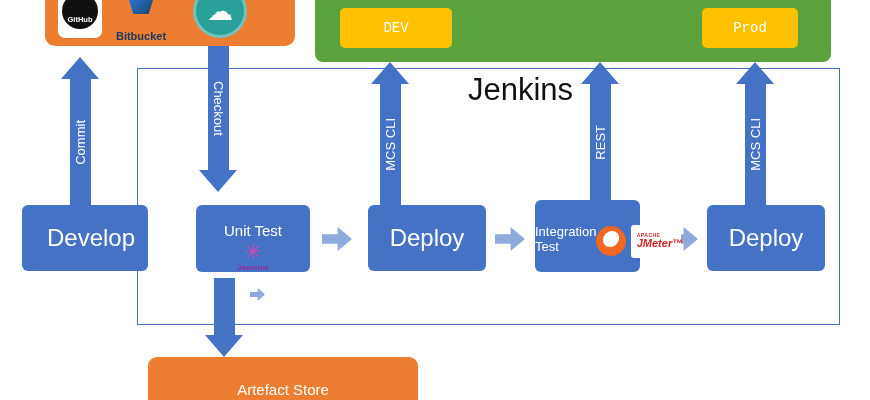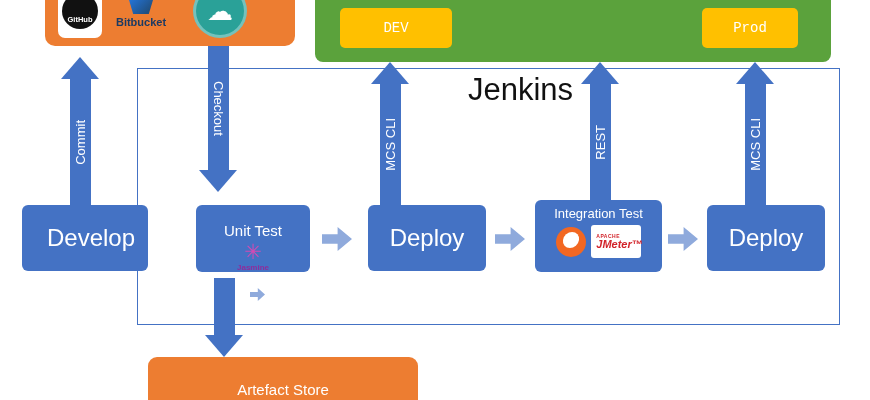--- a/index.html
+++ b/index.html
@@ -19,21 +19,21 @@
     background:var(--orange);border-radius:10px;}
   .gh-tile{position:absolute;left:13px;top:6px;width:44px;height:54px;background:#fff;
     border-radius:7px;display:flex;align-items:center;justify-content:center;}
   .gh-circle{width:36px;height:36px;border-radius:50%;background:#111;display:flex;
     align-items:flex-end;justify-content:center;padding-bottom:5px;}
   .gh-circle span{color:#fff;font-size:7.5px;font-weight:bold;}
   .bb{position:absolute;left:60px;top:12px;width:72px;display:flex;flex-direction:column;
     align-items:center;}
   .bb-bucket{width:30px;height:24px;background:linear-gradient(135deg,#2684FF 0%,#205081 80%);
     clip-path:polygon(0 0,100% 0,76% 100%,24% 100%);}
-  .bb-label{margin-top:2px;font-size:11px;font-weight:bold;color:#1b3a63;}
+  .bb-label{margin-top:16px;font-size:11px;font-weight:bold;color:#1b3a63;}
   .cloud-circle{position:absolute;left:148px;top:6px;width:54px;height:54px;border-radius:50%;
     background:#2AA198;border:3px solid rgba(255,255,255,0.35);display:flex;align-items:center;
     justify-content:center;}
   .cloud-glyph{color:#fff;font-size:26px;line-height:1;}
 
   
   .env-box{position:absolute;left:315px;top:-24px;width:516px;height:86px;
     background:var(--green);border-radius:8px;}
   .badge{position:absolute;top:32px;height:40px;background:var(--gold);border-radius:5px;
     color:#fff;font-size:14px;display:flex;align-items:center;justify-content:center;font-family:Liberation Mono, monospace;}
@@ -48,21 +48,21 @@
 
   
   .stage{position:absolute;background:var(--blue);border-radius:6px;color:#fff;
     display:flex;align-items:center;justify-content:center;z-index:3;}
   .stage.develop{left:22px;top:205px;width:126px;height:66px;font-size:24px;padding-left:12px;}
   .stage.unit{left:196px;top:205px;width:114px;height:67px;flex-direction:column;
     justify-content:flex-end;padding-top:21px;font-size:15px;}
   .flower{font-size:21px;line-height:1.1;color:#D24BB4;margin-top:1px;}
   .jasmine-label{font-size:8px;color:#8E2D9C;font-weight:bold;}
   .stage.deploy1{left:368px;top:205px;width:118px;height:66px;font-size:24px;}
-  .stage.integration{left:535px;top:200px;width:127px;height:72px;flex-direction:column;
+  .stage.integration{left:535px;top:200px;width:105px;height:72px;
     justify-content:flex-start;padding-top:6px;font-size:13px;}
   .it-icons{display:flex;align-items:center;gap:5px;margin-top:4px;}
   .postman{width:30px;height:30px;border-radius:50%;background:#F26722;position:relative;
     overflow:hidden;}
   .postman::after{content:"";position:absolute;left:7px;top:5px;width:16px;height:16px;
     border-radius:50%;background:#fff;transform:skewX(-8deg);}
   .jmeter{width:50px;height:33px;background:#fff;border-radius:3px;display:flex;
     align-items:center;justify-content:center;gap:7px;}
   .feather{width:4px;height:16px;background:#111;border-radius:50% 50% 50% 50%;
     transform:rotate(28deg);}

